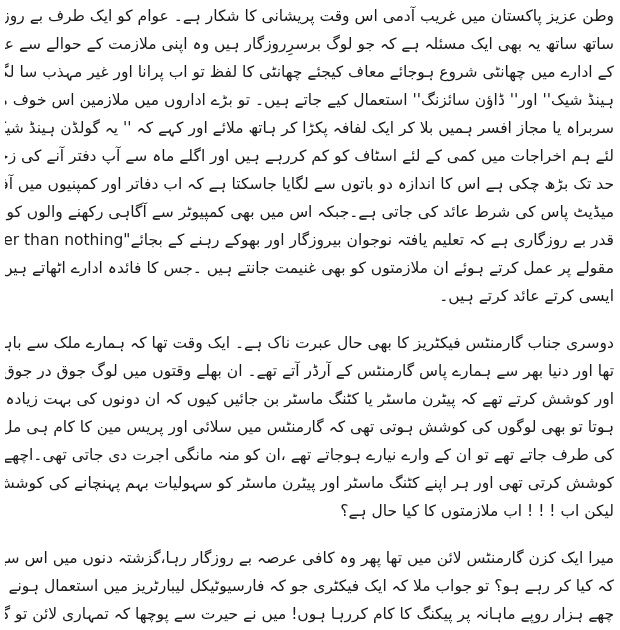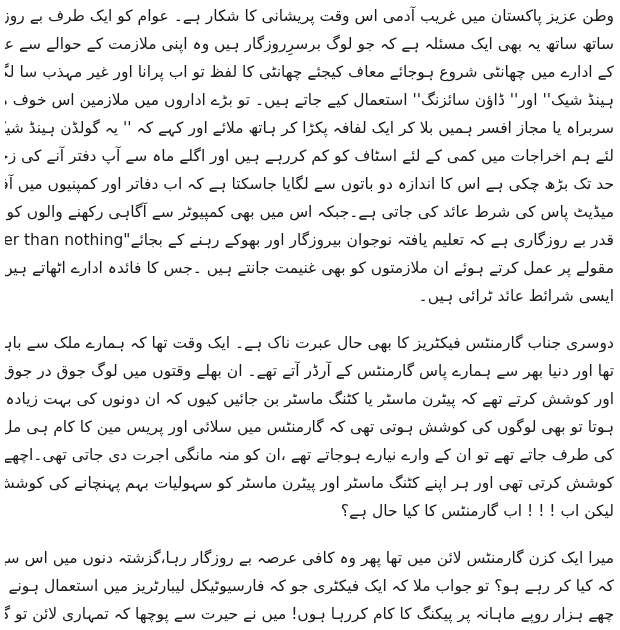--- a/index.html
+++ b/index.html
@@ -56,29 +56,29 @@
       <div class="text-line">وطن عزیز پاکستان میں غریب آدمی اس وقت پریشانی کا شکار ہے۔ عوام کو ایک طرف بے روزگاری،افراطِ زر،مہنگائی کا سامنا ہے،تو اس کے</div>
       <div class="text-line">ساتھ ساتھ یہ بھی ایک مسئلہ ہے کہ جو لوگ برسرِروزگار ہیں وہ اپنی ملازمت کے حوالے سے عدم تحفظ کا شکار ہیں کہ پتا نہیں کب ان</div>
       <div class="text-line">کے ادارے میں چھانٹی شروع ہوجائے معاف کیجئے چھانٹی کا لفظ تو اب پرانا اور غیر مہذب سا لگتا ہے اس کے لئے خوبصورت الفاظ ''گولڈن</div>
       <div class="text-line">ہینڈ شیک'' اور'' ڈاؤن سائزنگ'' استعمال کیے جاتے ہیں۔ تو بڑے اداروں میں ملازمین اس خوف میں مبتلا ہیں کہ پتہ نہیں کب ادارے کا</div>
       <div class="text-line">سربراہ یا مجاز افسر ہمیں بلا کر ایک لفافہ پکڑا کر ہاتھ ملائے اور کہے کہ '' یہ گولڈن ہینڈ شیک '' ہے۔کمپنی خسارے میں جارہی ہے اس</div>
       <div class="text-line">لئے ہم اخراجات میں کمی کے لئے اسٹاف کو کم کررہے ہیں اور اگلے ماہ سے آپ دفتر آنے کی زحمت مت کیجئے گا۔بے روزگاری کس</div>
       <div class="text-line">حد تک بڑھ چکی ہے اس کا اندازہ دو باتوں سے لگایا جاسکتا ہے کہ اب دفاتر اور کمپنیوں میں آفس بوائے اور پیون کے لئے بھی انٹر</div>
       <div class="text-line">میڈیٹ پاس کی شرط عائد کی جاتی ہے۔جبکہ اس میں بھی کمپیوٹر سے آگاہی رکھنے والوں کو ترجیح دی جاتی ہے ۔اور وجہ ظاہر ہے کہ اس</div>
       <div class="text-line">قدر بے روزگاری ہے کہ تعلیم یافتہ نوجوان بیروزگار اور بھوکے رہنے کے بجائے"Some thing is beter than nothing" کے</div>
       <div class="text-line">مقولے پر عمل کرتے ہوئے ان ملازمتوں کو بھی غنیمت جانتے ہیں ۔جس کا فائدہ ادارے اٹھاتے ہیں اور وہ معمولی ملازمتوں کے لئے بھی</div>
-      <div class="text-line short-last">ایسی شرائط عائد ٹرائی ہیں۔</div>
+      <div class="text-line short-last">ایسی کرتے عائد کرتے ہیں۔</div>
     </div>
     <div class="para">
       <div class="text-line">دوسری جناب گارمنٹس فیکٹریز کا بھی حال عبرت ناک ہے۔ ایک وقت تھا کہ ہمارے ملک سے باہر کے ممالک میں گارمنٹس کا مال بھیجا جاتا</div>
       <div class="text-line">تھا اور دنیا بھر سے ہمارے پاس گارمنٹس کے آرڈر آتے تھے۔ ان بھلے وقتوں میں لوگ جوق در جوق گارمنٹس کمپنیوں کا رخ کرتے تھے</div>
       <div class="text-line">اور کوشش کرتے تھے کہ پیٹرن ماسٹر یا کٹنگ ماسٹر بن جائیں کیوں کہ ان دونوں کی بہت زیادہ مانگ اور اہمیت ہوتی تھی اگر یہ نہ بھی</div>
       <div class="text-line">ہوتا تو بھی لوگوں کی کوشش ہوتی تھی کہ گارمنٹس میں سلائی اور پریس مین کا کام ہی مل جائے ۔ اچھے وقتوں میں جب نوجوان ان شعبوں</div>
       <div class="text-line">کی طرف جاتے تھے تو ان کے وارے نیارے ہوجاتے تھے ،ان کو منہ مانگی اجرت دی جاتی تھی۔اچھے کٹنگ ماسٹر کو ہر فیکٹری توڑنے کی</div>
       <div class="text-line">کوشش کرتی تھی اور ہر اپنے کٹنگ ماسٹر اور پیٹرن ماسٹر کو سہولیات بہم پہنچانے کی کوشش کرتی تھی کہ کہیں ماسٹر بھاگ نہ جائے۔</div>
-      <div class="text-line short-last">لیکن اب ! ! ! اب گارمنٹس کا کیا حال ہے؟</div>
+      <div class="text-line short-last">لیکن اب ! ! ! اب ملازمتوں کا کیا حال ہے؟</div>
     </div>
     <div class="para">
       <div class="text-line">میرا ایک کزن گارمنٹس لائن میں تھا پھر وہ کافی عرصہ بے روزگار رہا،گزشتہ دنوں میں اس سے ملا اور رسمی باتوں کے بعد جب میں نے پوچھا</div>
       <div class="text-line">کہ کیا کر رہے ہو؟ تو جواب ملا کہ ایک فیکٹری جو کہ فارسیوٹیکل لیبارٹریز میں استعمال ہونے والی اسٹرپس اور بلسٹر وغیرہ بناتی ہے وہاں</div>
       <div class="text-line">چھے ہزار روپے ماہانہ پر پیکنگ کا کام کررہا ہوں! میں نے حیرت سے پوچھا کہ تمہاری لائن تو گارمنٹس کی تھی تو وہاں ٹرائی کیوں نہیں</div>
     </div>
   </div>
 
 </body></html>

